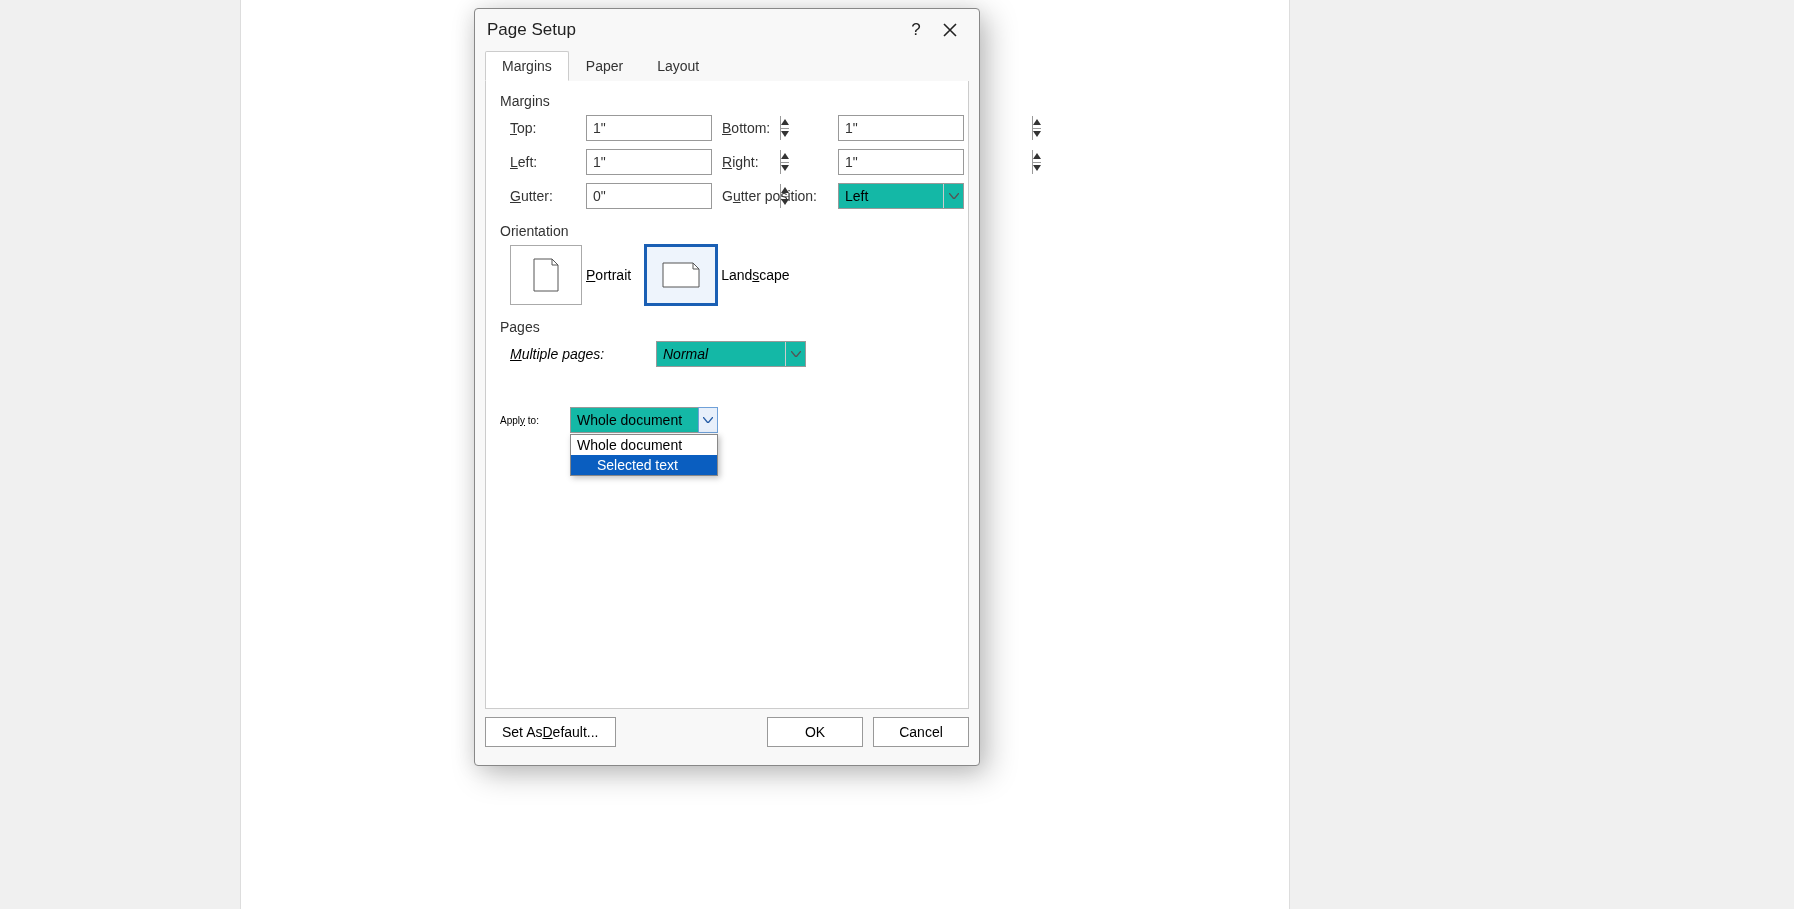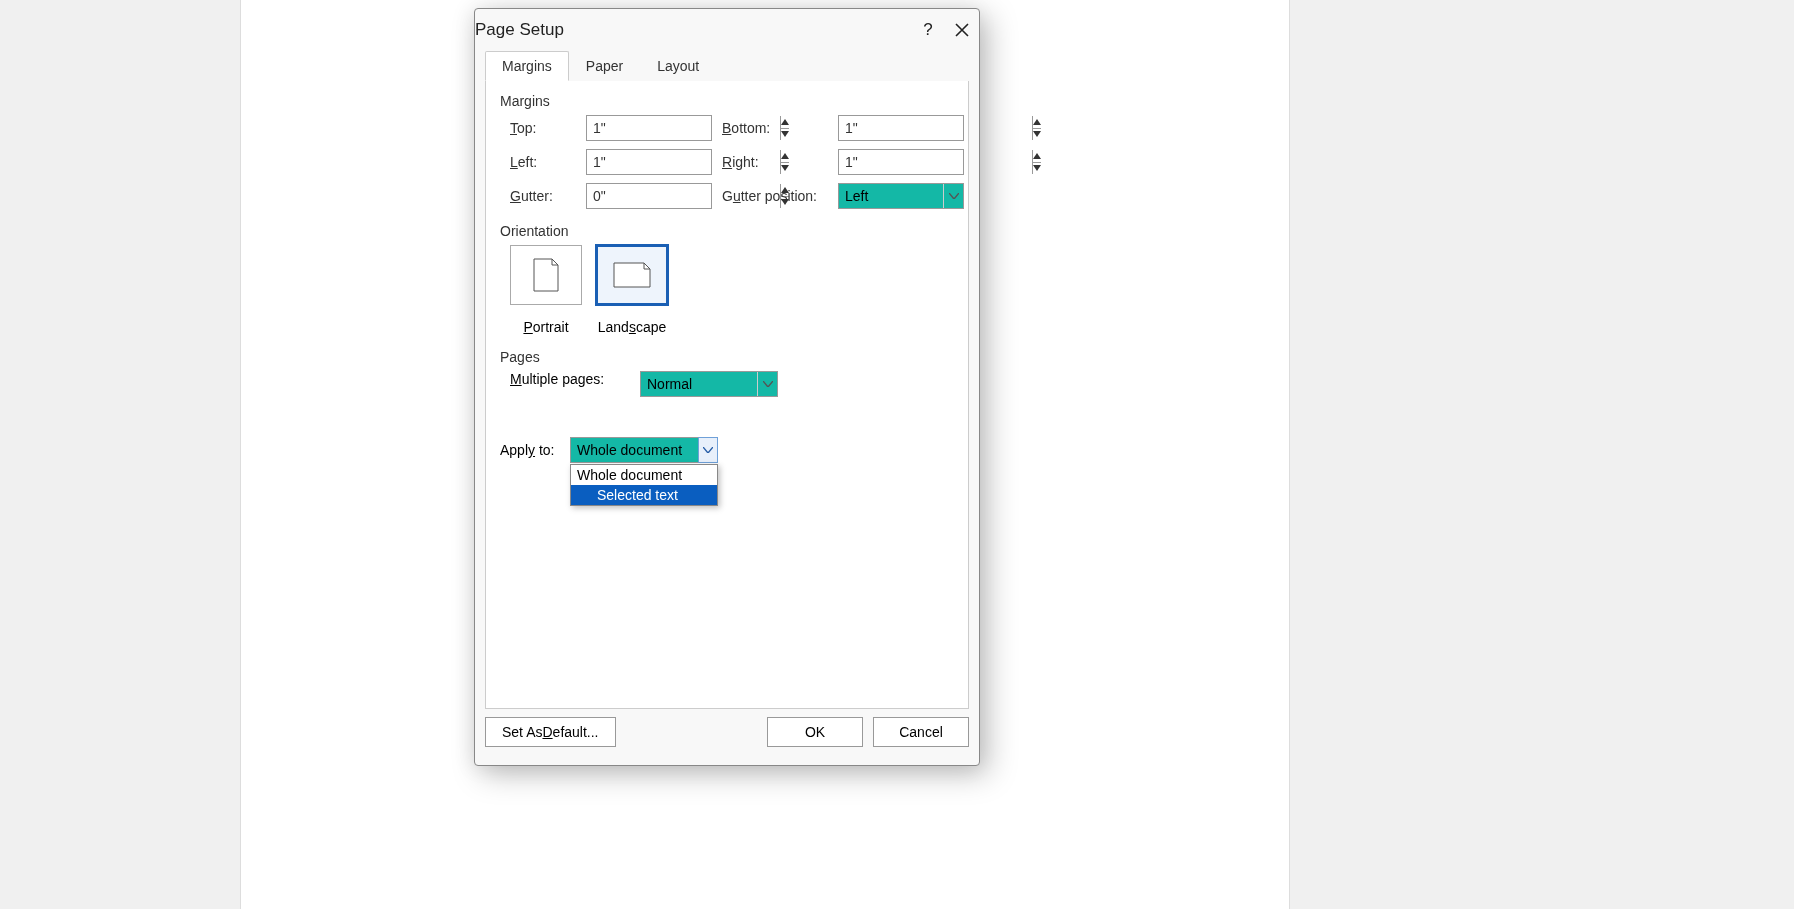--- a/index.html
+++ b/index.html
@@ -8,21 +8,21 @@
     position:absolute; top:0; left:0; width:1794px; height:909px; background:#f0f0f0;
   }
   .paper-left { position:absolute; top:0; left:240px; width:1050px; height:909px; background:#fff; border-left:1px solid #ddd; border-right:1px solid #ddd;}
   .dialog {
     position:absolute; top:8px; left:474px; width:506px; height:758px;
     background:#f8f8f8; border:1px solid #888; border-radius:4px;
     box-shadow: 8px 8px 30px rgba(0,0,0,.25), -2px 2px 20px rgba(0,0,0,.08);
     display:flex; flex-direction:column;
   }
   .titlebar {
-    height:42px; display:flex; align-items:center; padding:0 0;justify-content:flex-end;
+    height:42px; display:flex; align-items:center; padding:0 12px;justify-content:flex-end;
   }
   .titlebar .title { font-size:17px; color:#222; flex:1; }
   .titlebar .help, .titlebar .close {
     width:34px; height:34px; display:flex; align-items:center; justify-content:center;
     font-size:17px; color:#222; cursor:pointer;
   }
   .titlebar .close svg { width:14px; height:14px; }
   .titlebar .help { font-weight:normal; }
   .tabbar { display:flex; padding:0 10px; }
   .tab {
@@ -53,37 +53,37 @@
   .spinbtns div:first-child{border-bottom:1px solid #999;}
   .spinbtns svg{width:8px;height:6px;}
   .dd {
     display:flex; height:26px; border:1px solid #999; background:#14b8a6;
   }
   .dd .val{ flex:1; padding:0 6px; font-size:14px; display:flex; align-items:center;}
   .dd .arrow{ width:20px; border-left:1px solid #ccc; display:flex; align-items:center; justify-content:center; cursor:pointer;}
   .dd .arrow svg{width:10px;height:6px;}
   .orient-row{display:flex; gap:14px; padding-left:10px;}
   .orient {
-    display:flex; flex-direction:column; align-items:center; gap:14px; cursor:pointer;
+    display:flex; flex-direction:row; align-items:center; gap:4px; cursor:pointer;
   }
   .orient .box{
     width:72px; height:60px; border:1px solid #aaa; background:#fff; display:flex; align-items:center; justify-content:center;
   }
   .orient.selected .box{ border:2px solid #1a5fb4; outline:1px solid #1a5fb4; background:#eef4fc;}
   .orient .lbl{ font-size:14px;}
-  .pages-row{display:flex; gap:30px; padding-left:10px;}
+  .pages-row{display:flex; align-items:center; gap:46px; padding-left:10px;font-style:italic;}
   .pages-row label{font-size:14px; width:100px;}
-  .pages-row .dd{width:138px;}
+  .pages-row .dd{width:150px;}
   .preview-box{
     margin-left:46px; margin-top:6px; width:150px; height:118px; border:1px solid #333; background:#fff;
     box-shadow:1px 1px 0 #888; padding:10px 12px;
   }
   .preview-box .line{height:2px; background:#333; margin-bottom:3px;}
   .apply-row{display:flex; align-items:center; gap:10px; margin-top:40px;}
-  .apply-row label{font-size:14px; width:60px;}
+  .apply-row label{font-size:10px; width:60px;}
   .apply-dd-wrap{position:relative;}
   .apply-dd-wrap .dd{width:148px;}
   .apply-dd-wrap .dd .arrow{background:#e8f0fb; border:1px solid #6fa0d8; margin:-1px -1px -1px 0;}
   .options-list{
     position:absolute; top:27px; left:0; width:148px; background:#fff; border:1px solid #888;
     box-shadow:2px 2px 6px rgba(0,0,0,.25); z-index:5;
   }
   .options-list .opt{padding:2px 6px; font-size:14px; cursor:pointer;}
   .options-list .opt.sel{background:#0a5ec0; color:#fff;padding-left:26px;}
   .footer{

